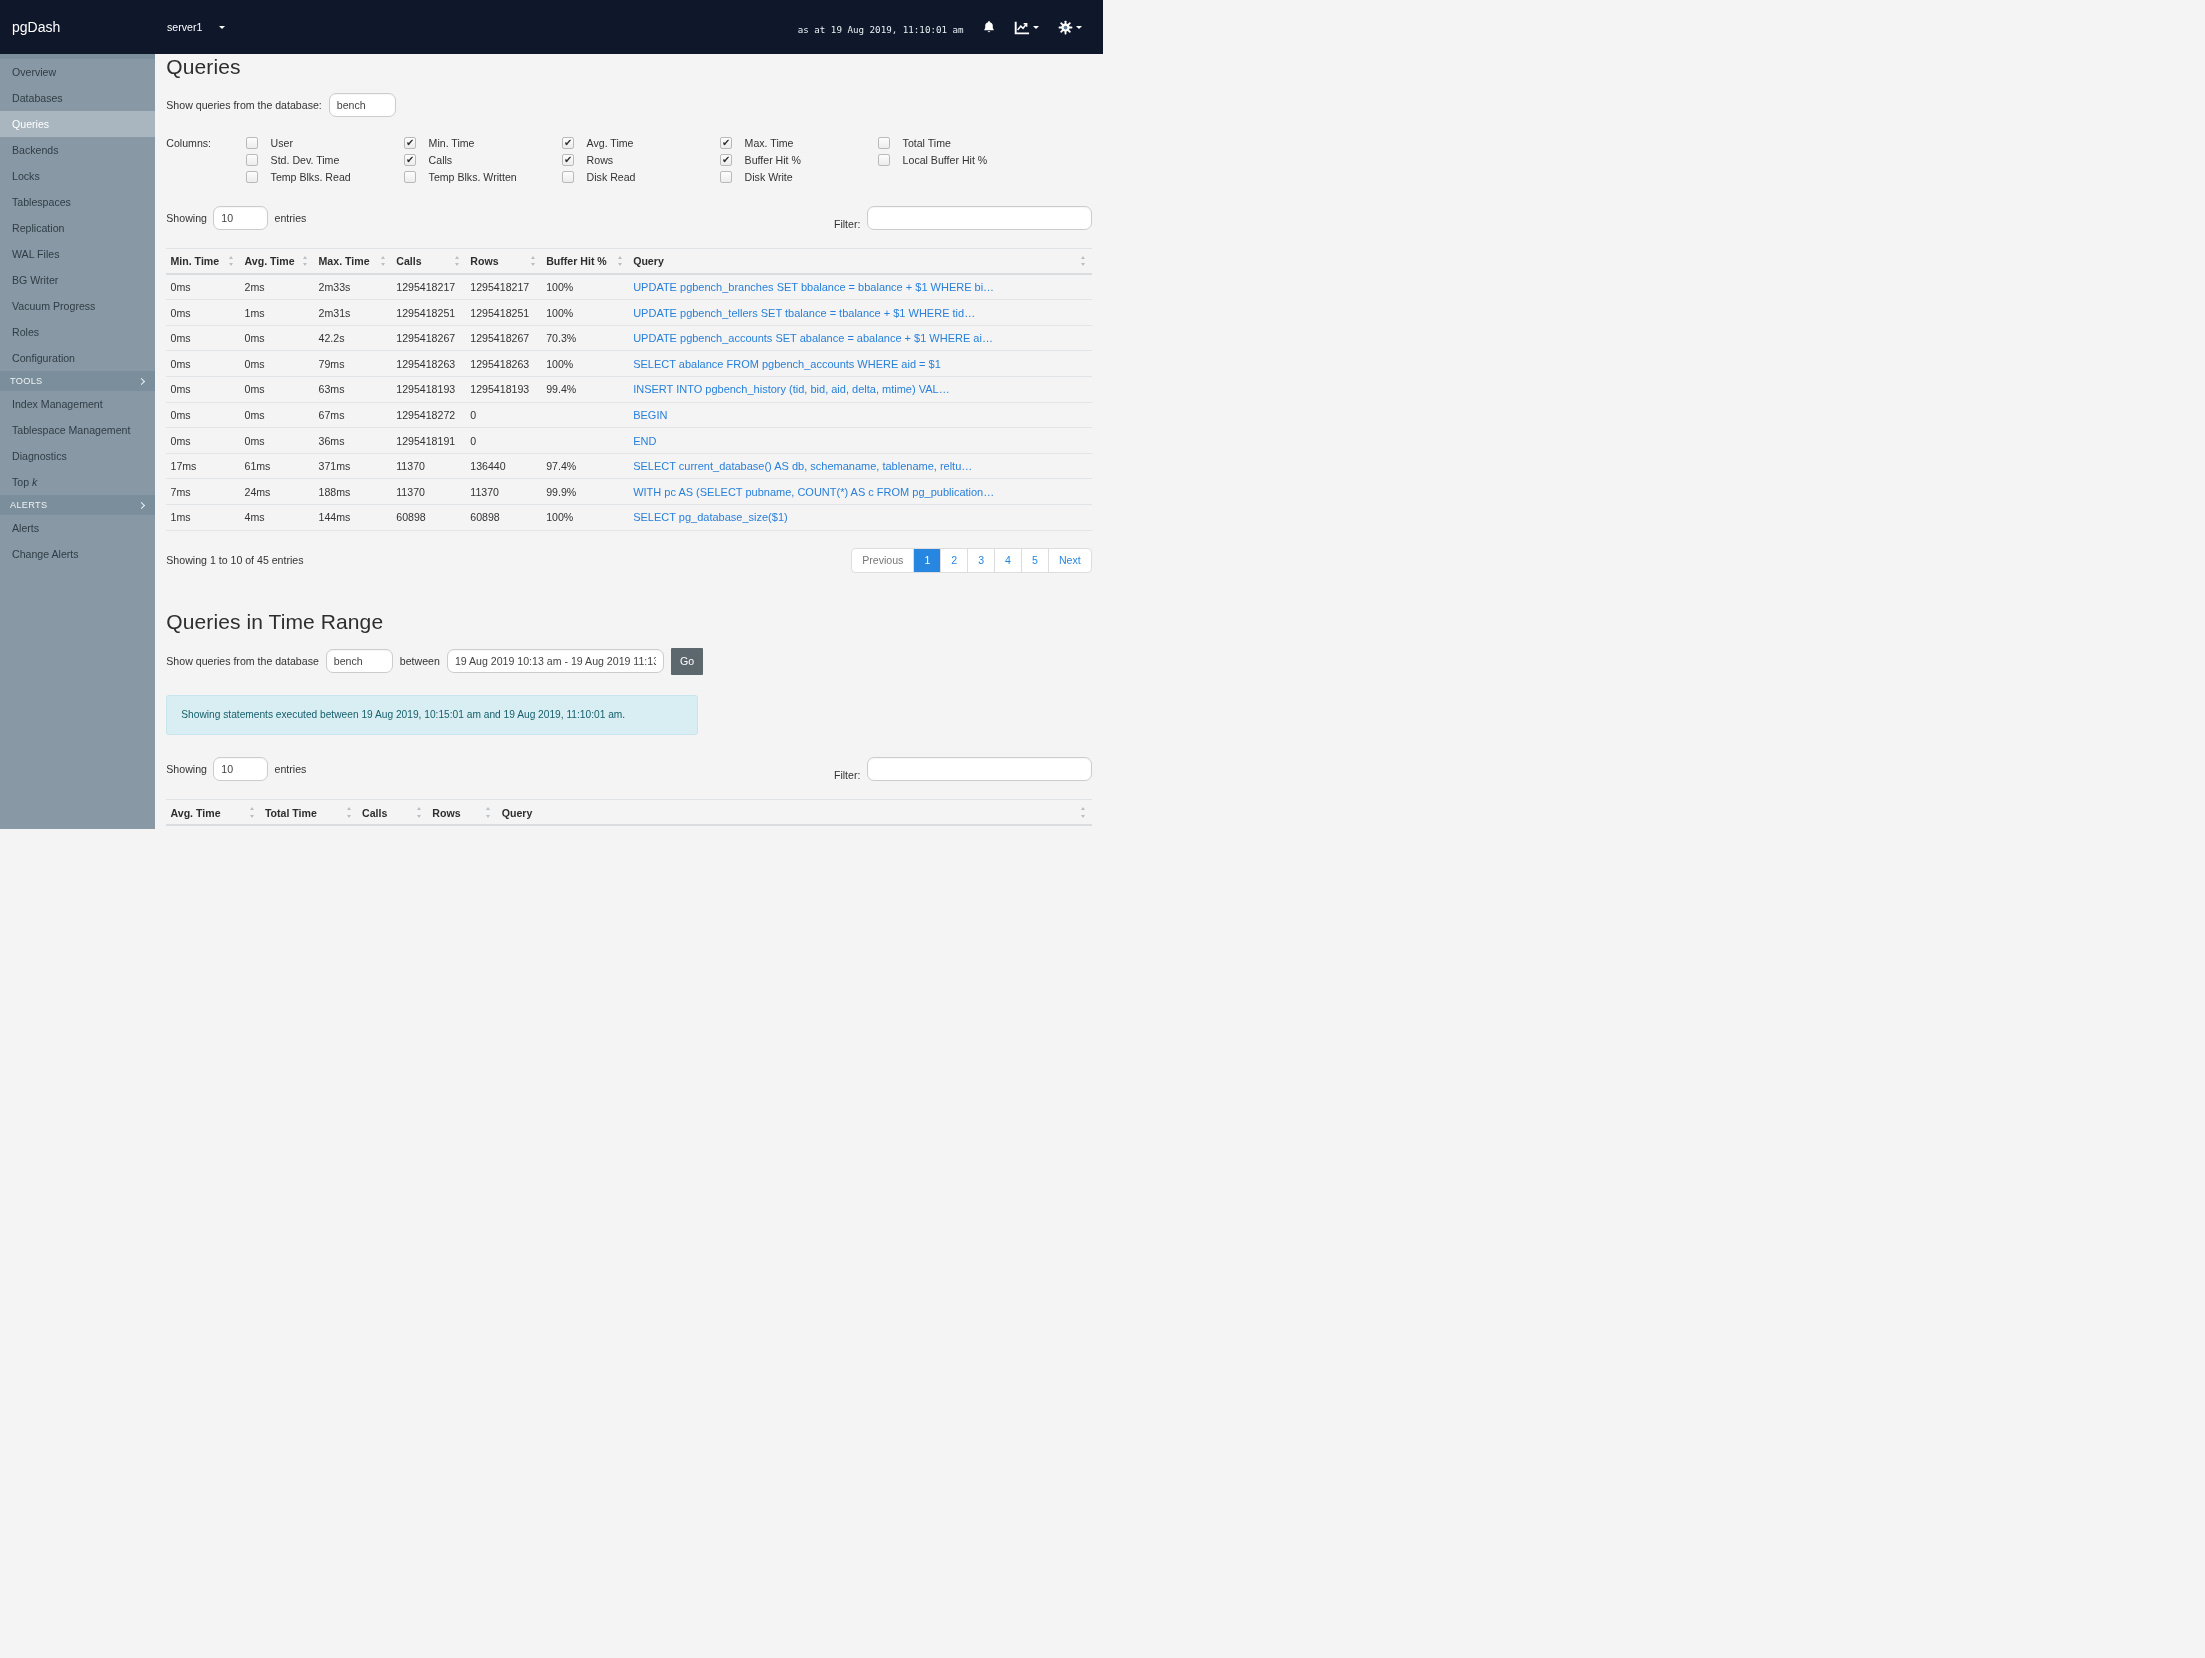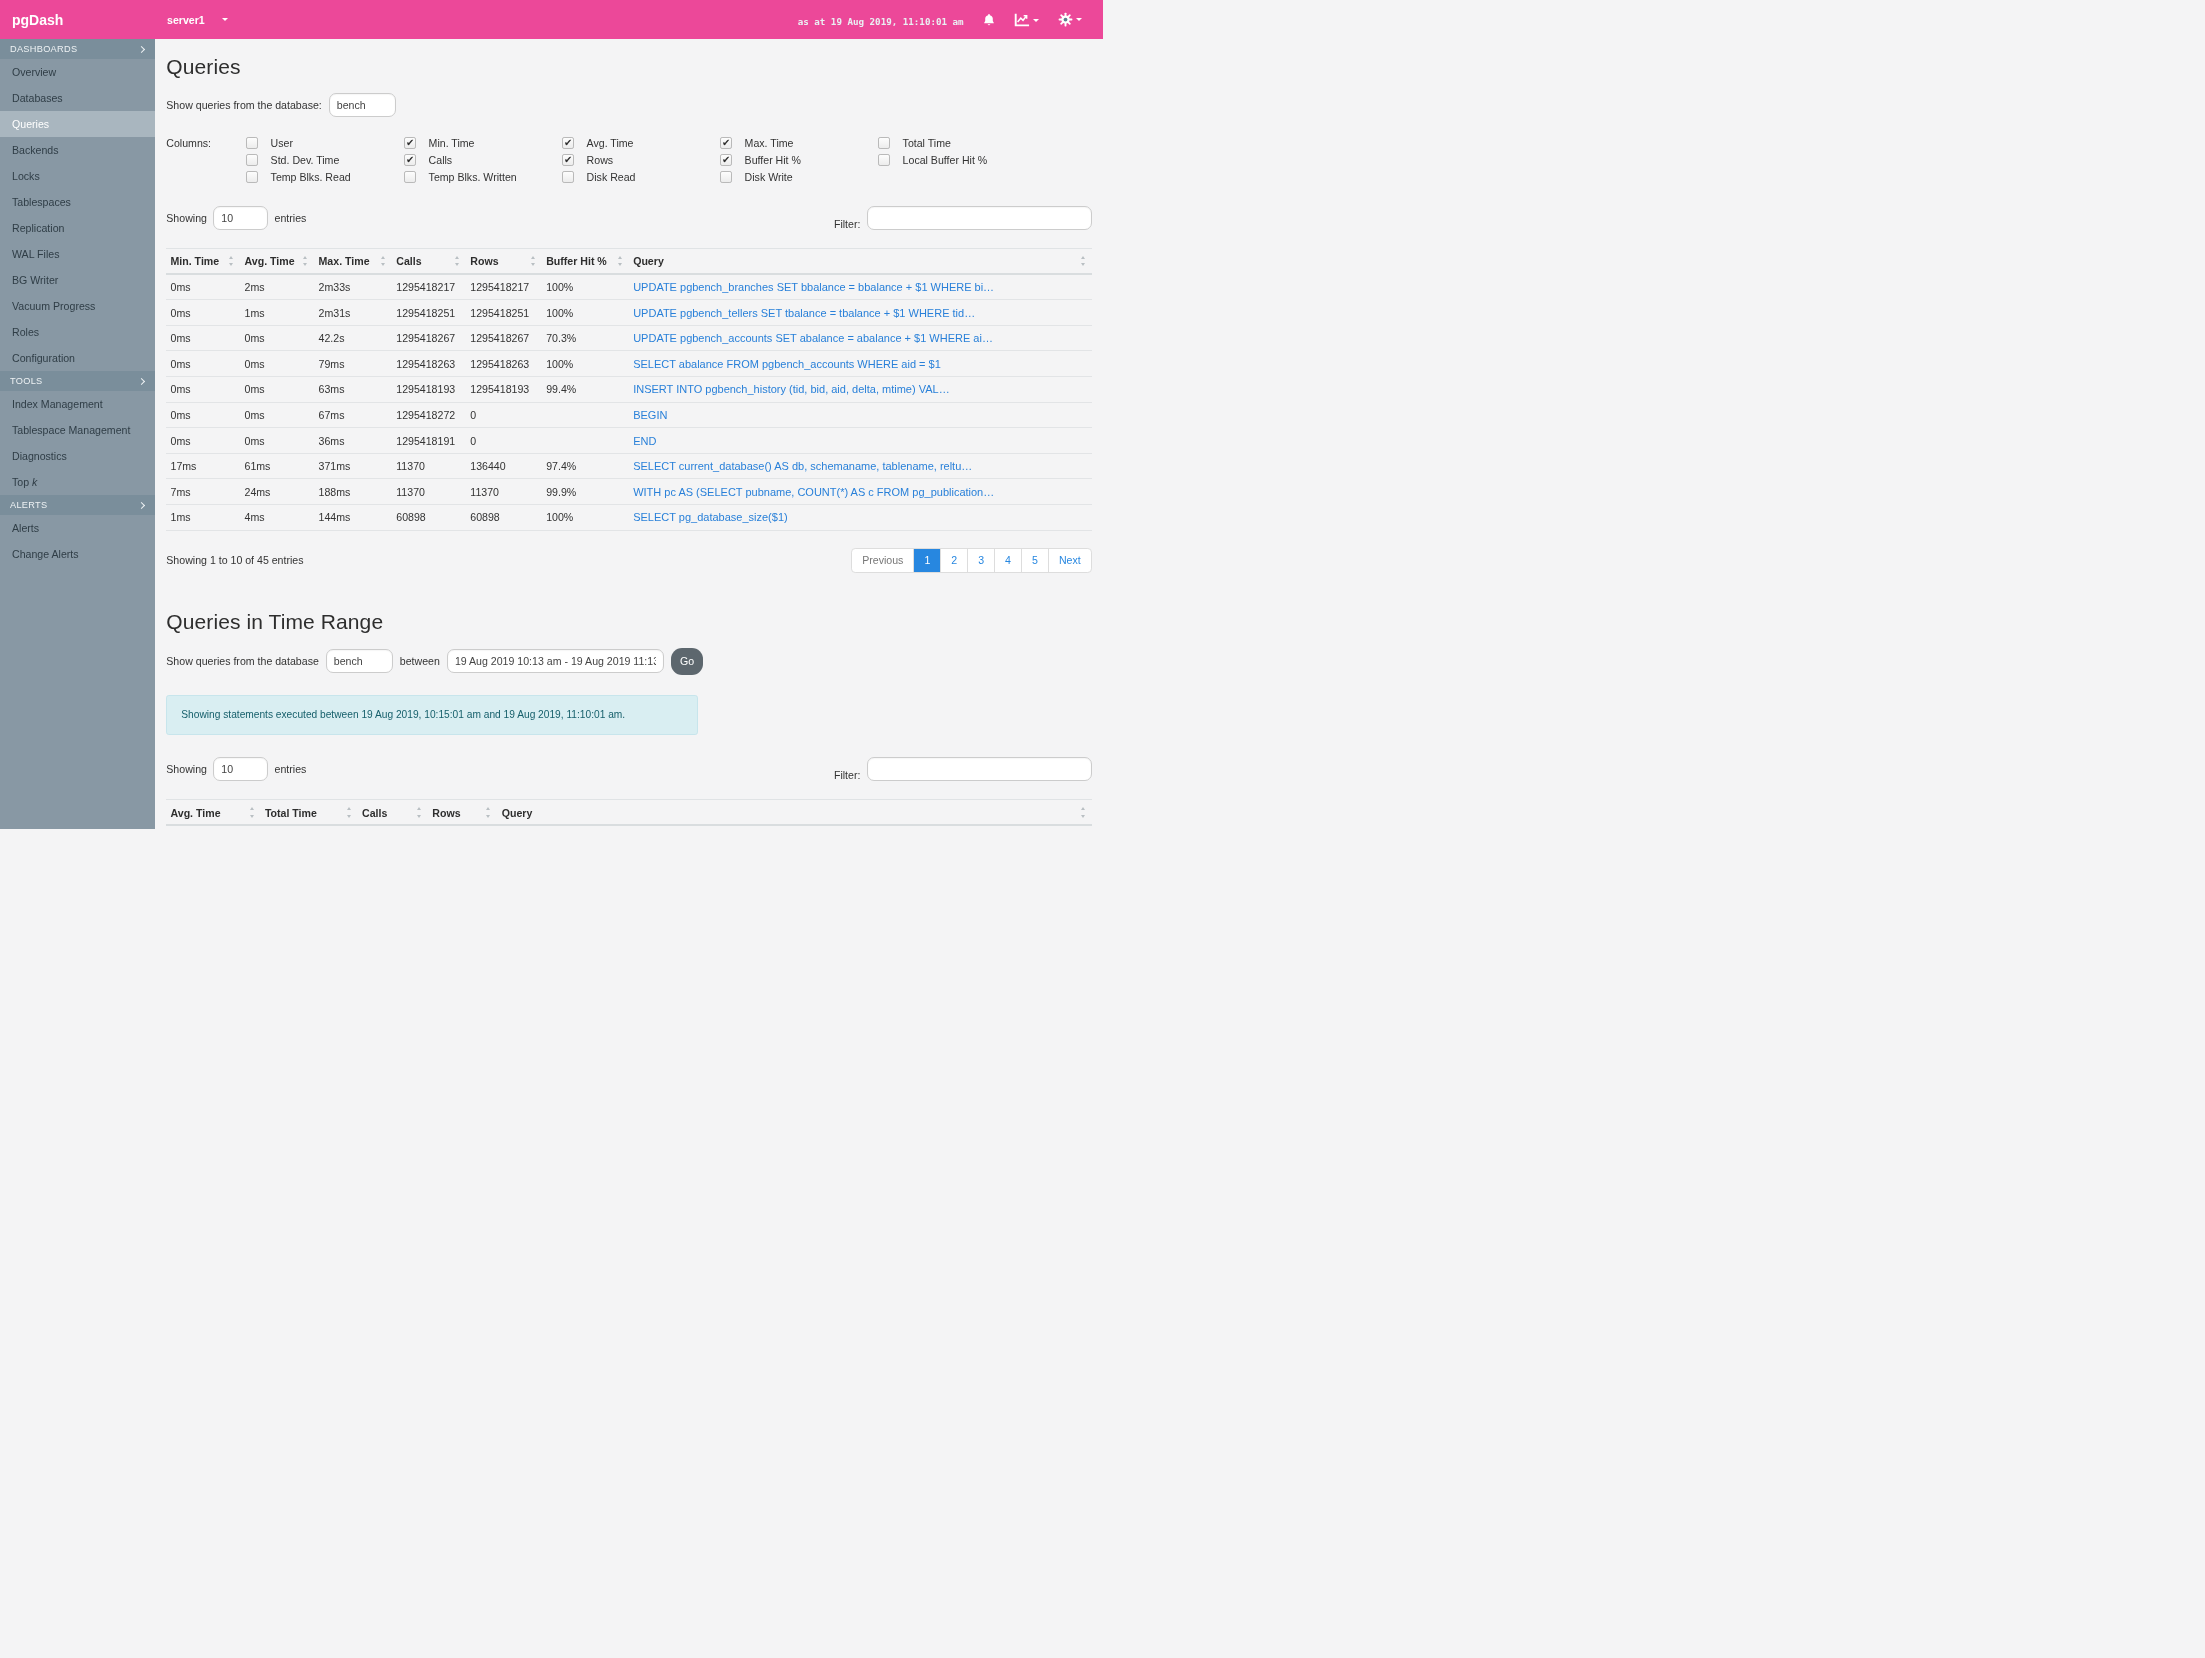--- a/index.html
+++ b/index.html
@@ -5,22 +5,22 @@
   * { box-sizing: border-box; }
   html,body { margin:0; padding:0; }
   body {
     width:1103px; height:829px; overflow:hidden;
     background:#f4f4f5; color:#333;
     font-family:"Liberation Sans", sans-serif;
     font-size:10.6px;
   }
   
   .navbar {
-    position:fixed; top:0; left:0; width:1103px; height:39px;
-    background:#ec4899; display:flex; align-items:center; z-index:20;font-weight:bold;
+    position:fixed; top:0; left:0; width:1103px; height:54px;
+    background:#0f172a; display:flex; align-items:center; z-index:20;
   }
   .brand { width:155px; padding-left:12px; color:#fff; font-size:14px; }
   .server-select { color:#fff; font-size:10.6px; margin-left:12px; display:flex; align-items:center; gap:17px; cursor:pointer; }
   .caret { width:0; height:0; border-left:3.5px solid transparent; border-right:3.5px solid transparent; border-top:3.5px solid #fff; display:inline-block; }
   .nav-right { margin-left:auto; display:flex; align-items:flex-end; gap:18.3px; padding-right:21px; }
   .timestamp { font-family:"DejaVu Sans Mono", monospace; font-size:9.2px; color:#eaf0f3; }
   .nav-icon { display:flex; align-items:center; gap:3.5px; cursor:pointer; }
   
   .layout { display:flex; padding-top:39px; height:829px; }
   .sidebar { width:155px; flex-shrink:0; background:#8898a4; overflow:hidden; }
@@ -73,21 +73,21 @@
   .query-cell { font-family:Liberation Sans, sans-serif; font-size:11px;margin-top:32px; }
   .query-link { color:#2980d9; cursor:pointer; }
   
   .table-footer { display:flex; align-items:center; margin-top:17px; }
   .pagination { display:flex; margin-left:auto; background:#fff; border:0.7px solid #ddd; border-radius:4.2px; overflow:hidden; }
   .page { padding:5.6px 10px; font-size:10.6px; color:#2787e0; cursor:pointer; }
   .page + .page { border-left:0.7px solid #ddd; }
   .page.muted { color:#777; }
   .page.active { background:#2787e0; color:#fff; }
   
-  .go-btn { background:#5d676e; color:#fff; border:none; border-radius:11px; height:27px; padding:0 9.2px; font-size:10.6px; cursor:pointer; font-family:"Liberation Sans", sans-serif; }
+  .go-btn { background:#5d676e; color:#fff; border:none; border-radius:1px; height:27px; padding:0 9.2px; font-size:10.6px; cursor:pointer; font-family:"Liberation Sans", sans-serif; }
   .alert {
     margin-top:20px; width:532px; background:#d9eef2; border:0.7px solid #c7e5ec; border-radius:2.8px;
     color:#17606c; font-size:10.2px; padding:13.4px 14px;
   }
   .mt-lg { margin-top:37px; }
 </style>
 </head>
 <body>
 
 <div class="navbar">

